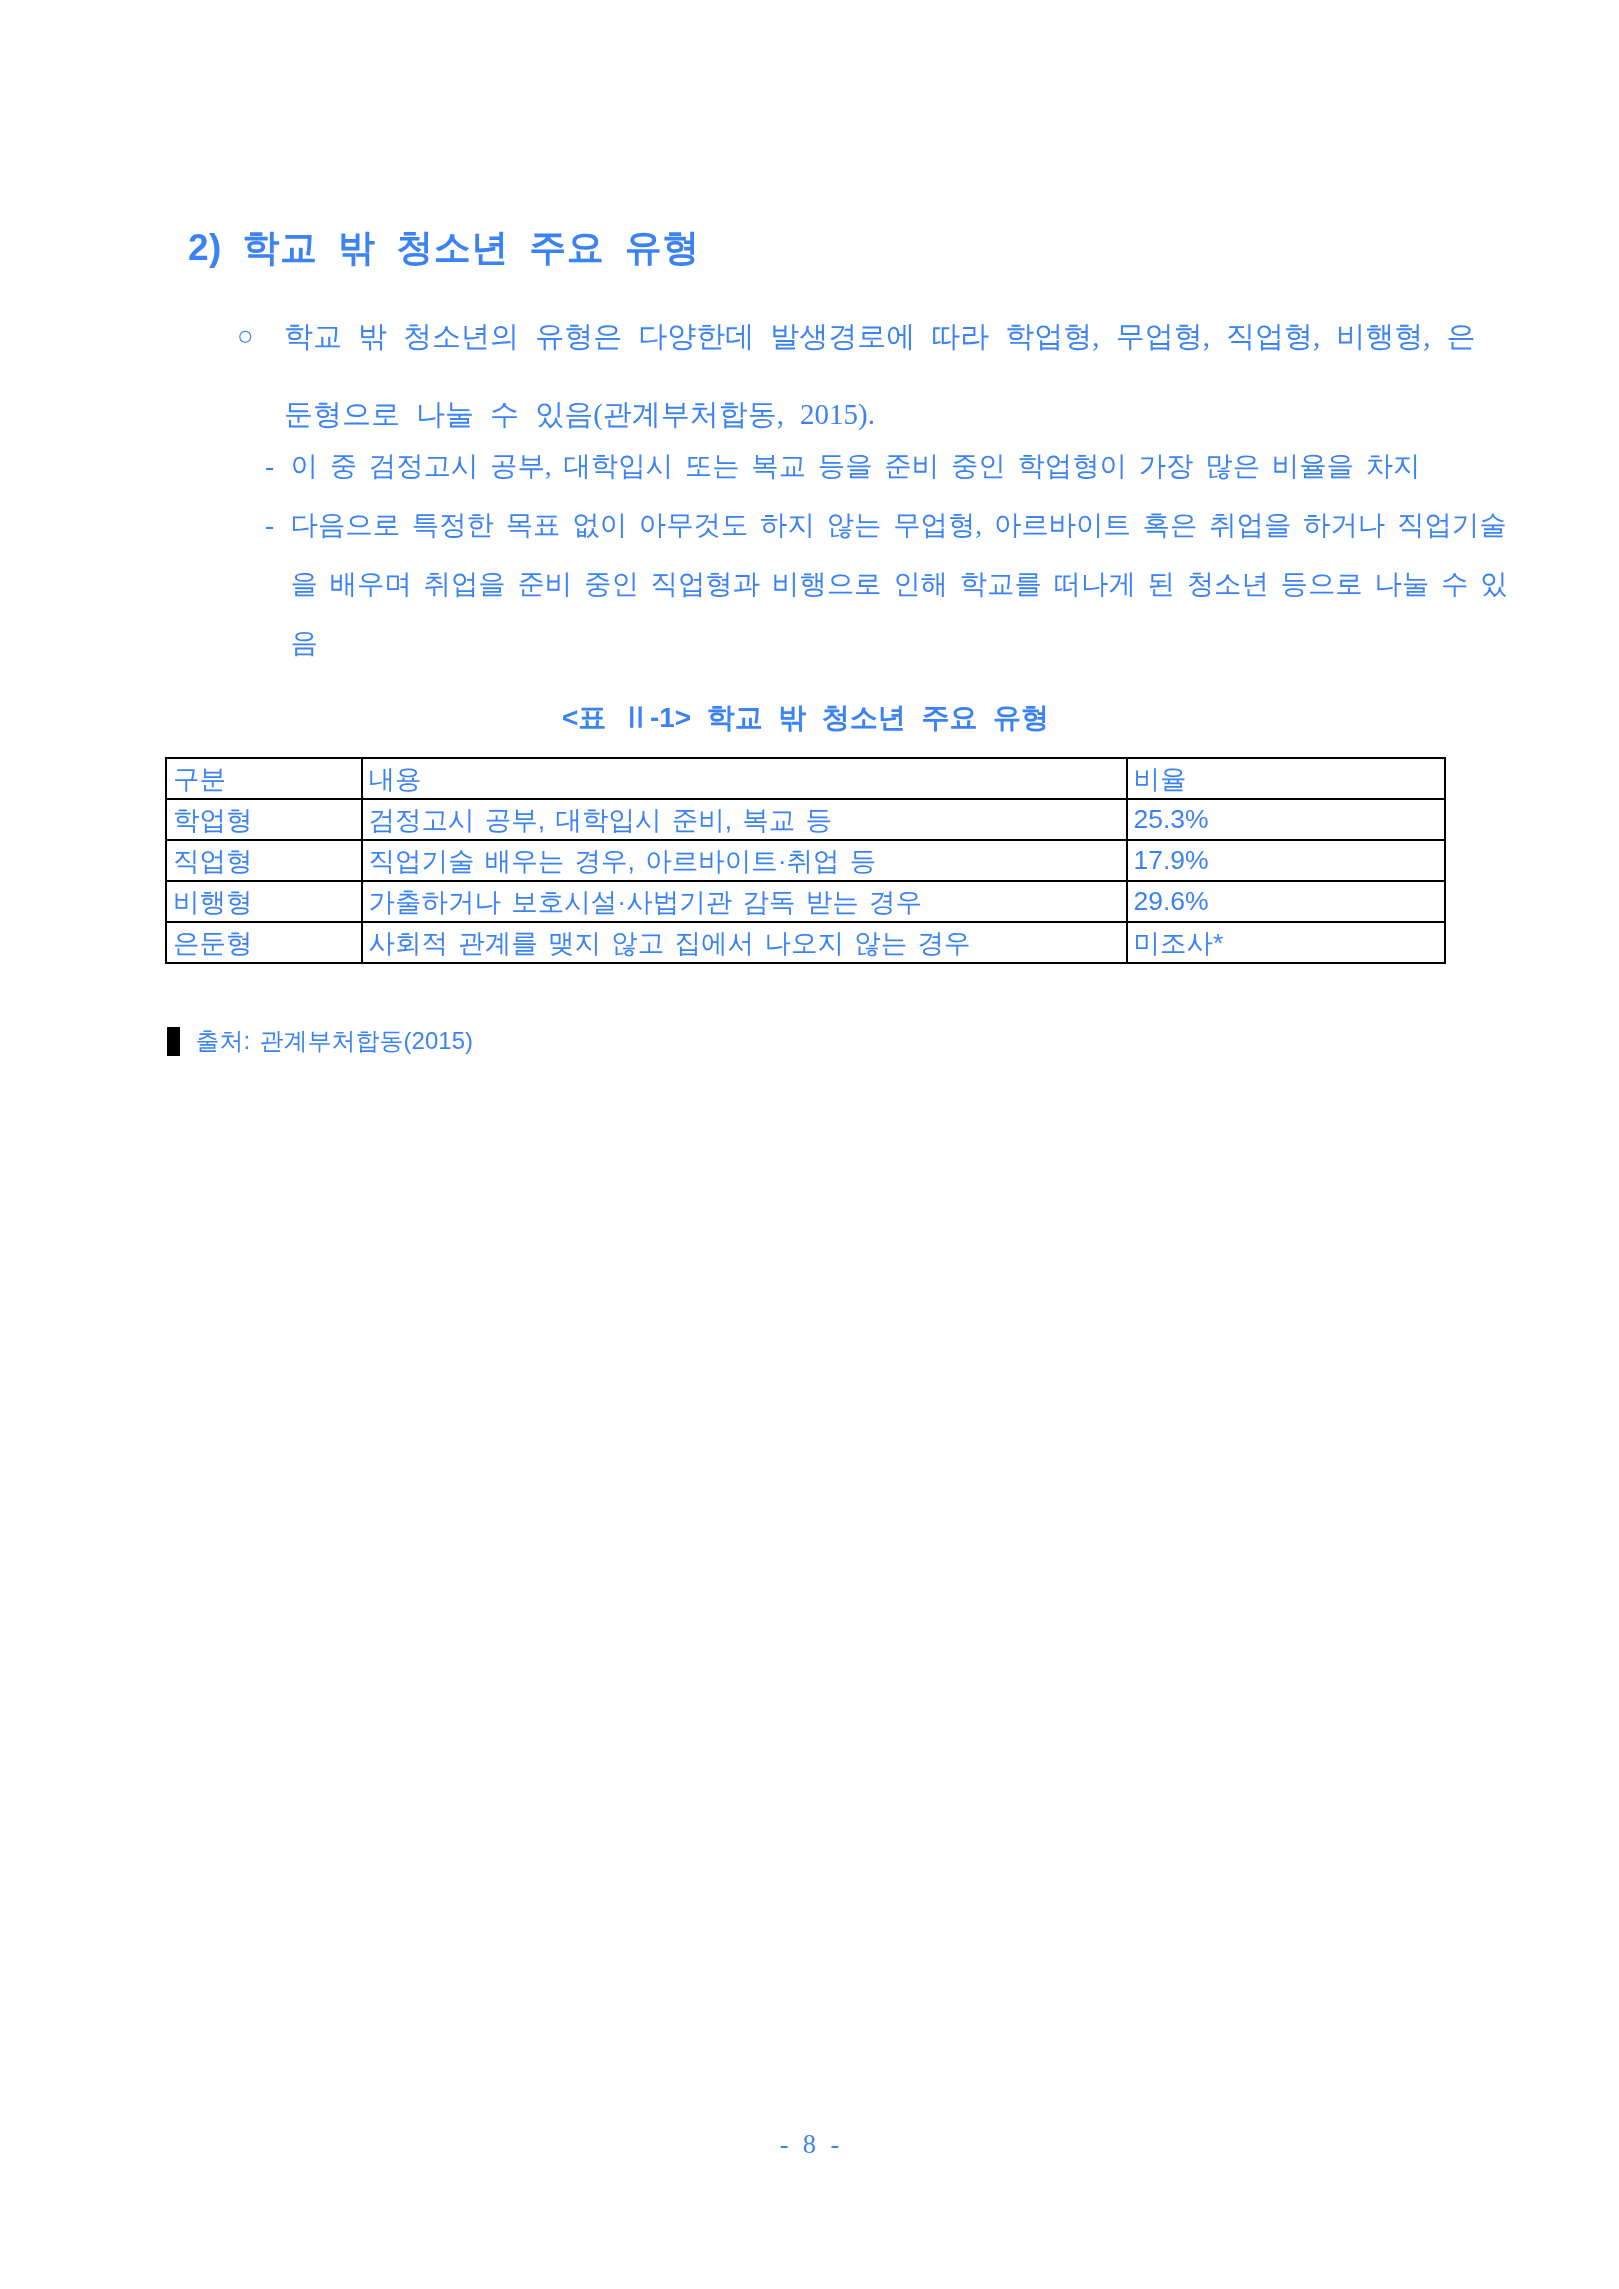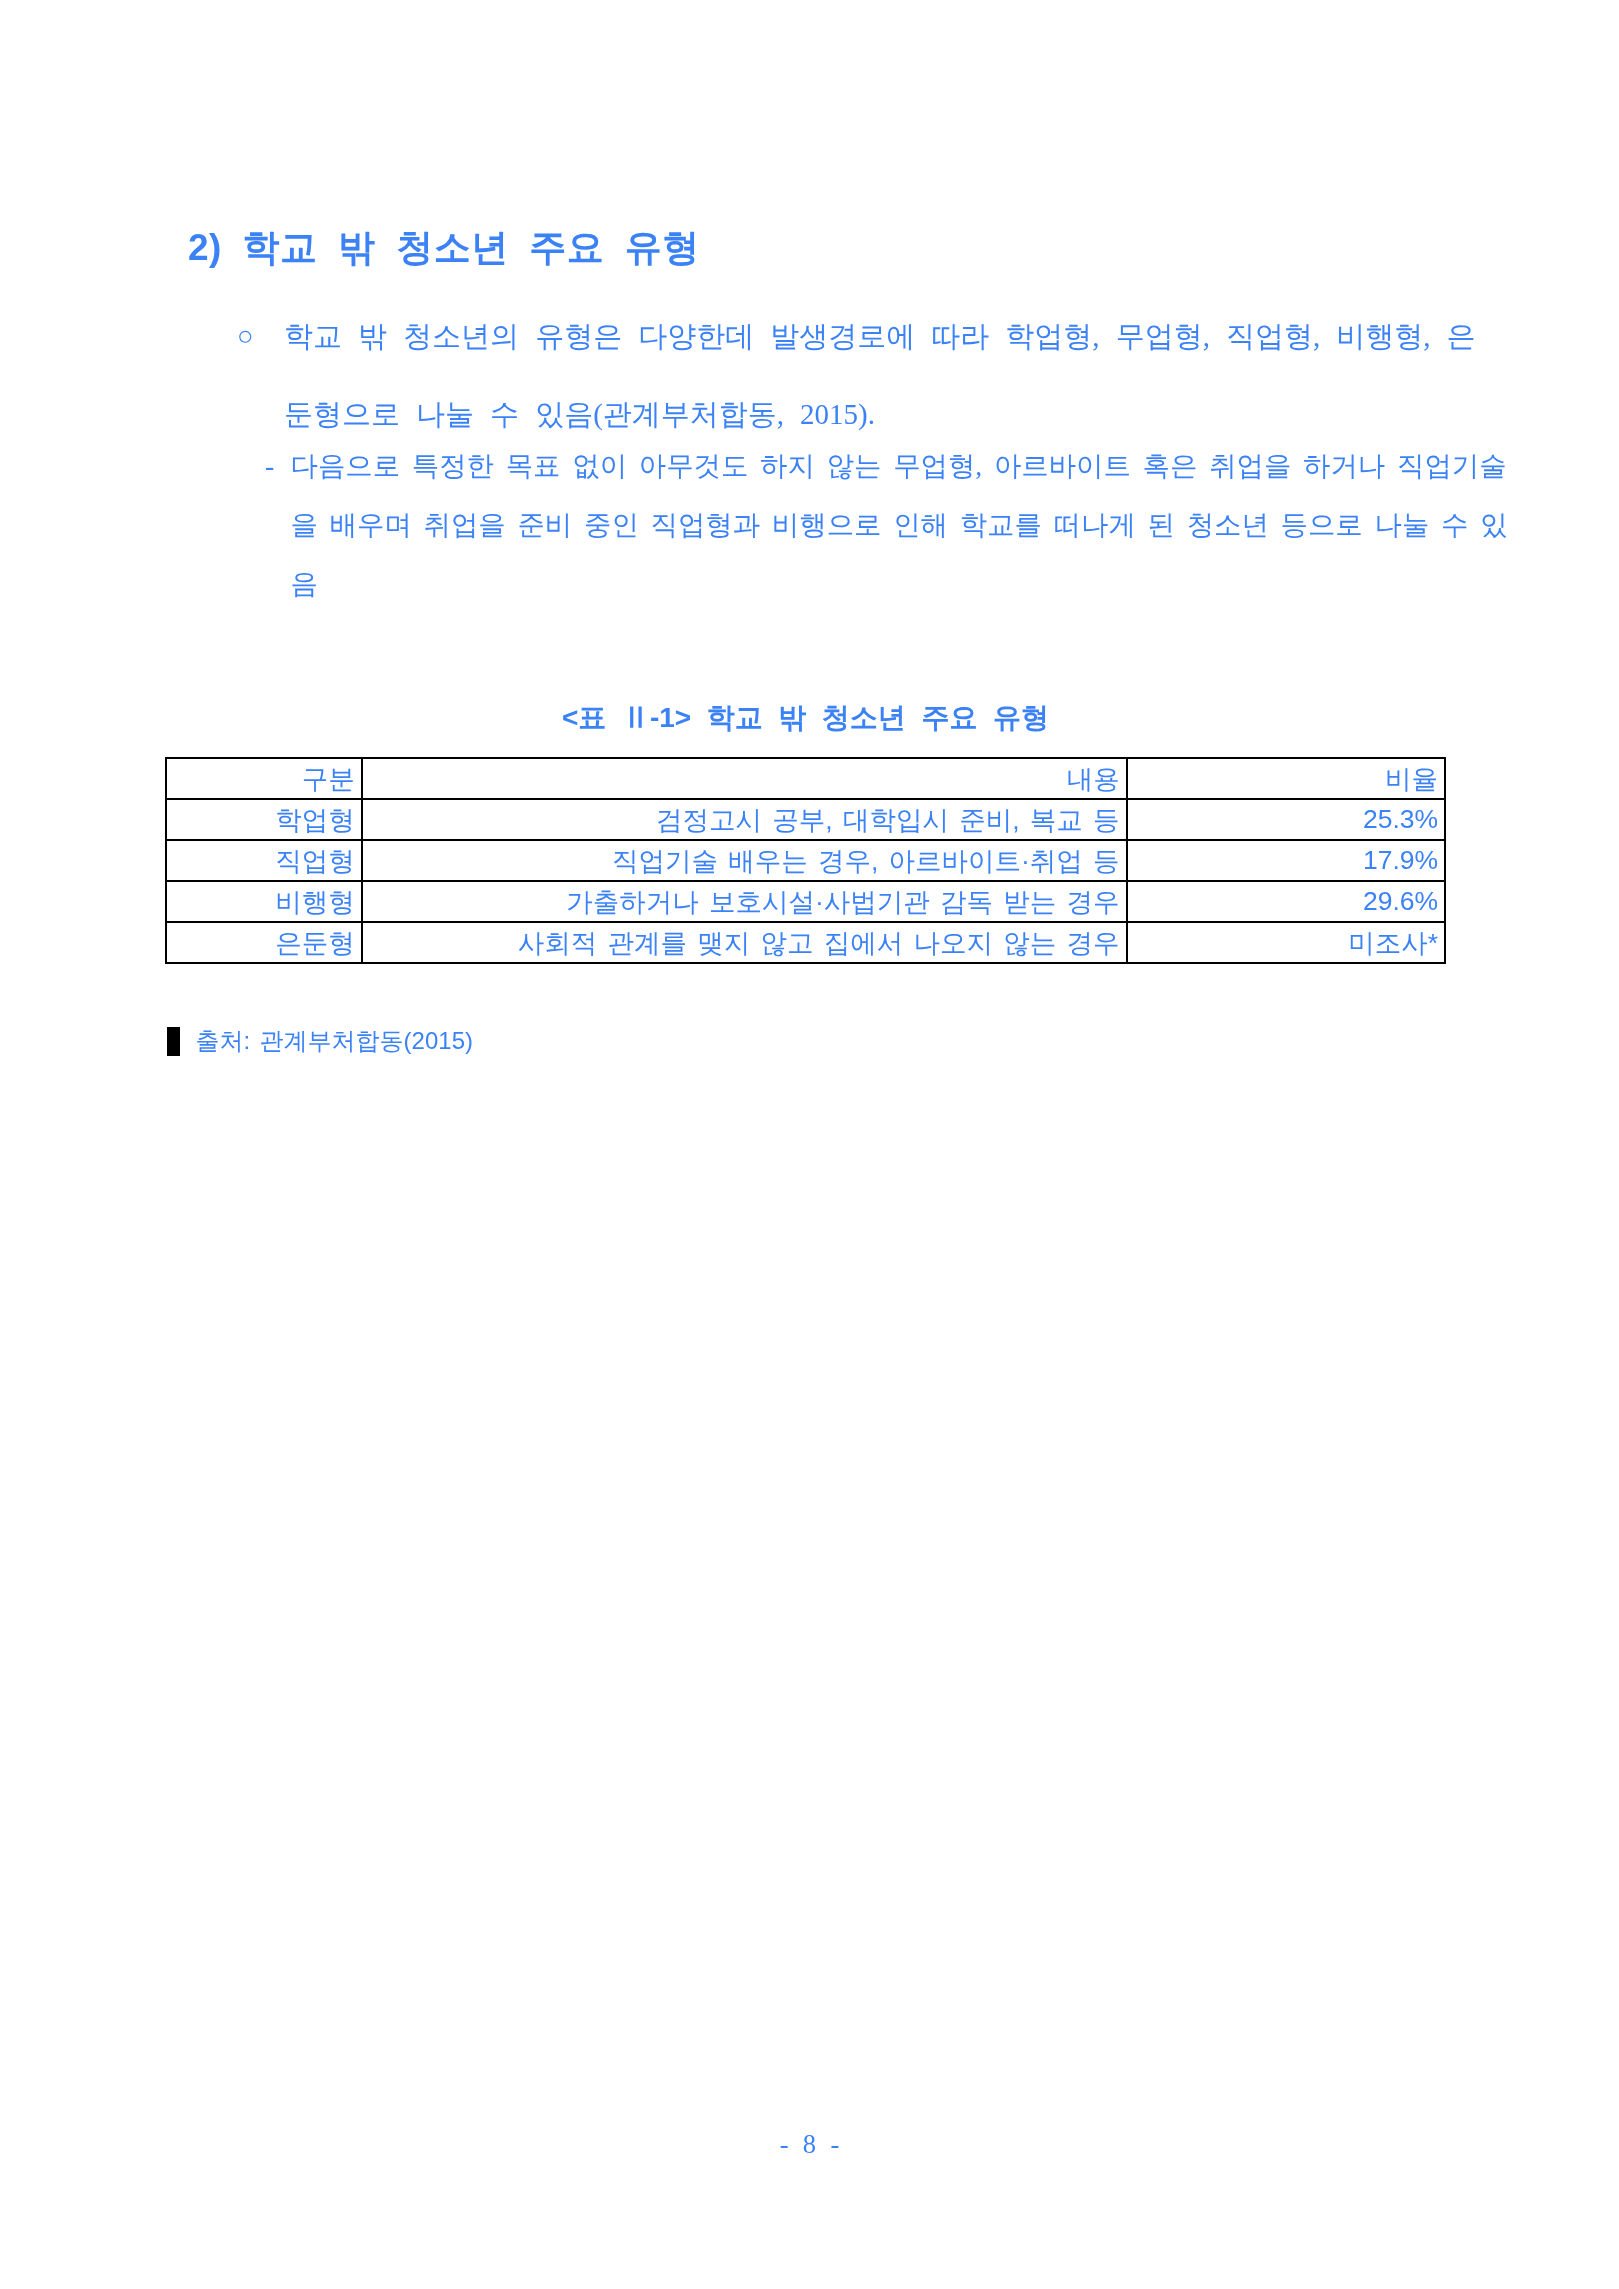--- a/index.html
+++ b/index.html
@@ -95,21 +95,21 @@
     border-collapse: collapse;
     table-layout: fixed;
     font-family: "Liberation Sans", sans-serif;
     font-size: 26.5px;
     word-spacing: 2.9px;
   }
   .data-table th, .data-table td {
     border: 2px solid #000000;
     height: 39px;
     padding: 0 5.9px;
-    text-align: right;
+    text-align: left;
     vertical-align: middle;
     font-weight: normal;
     overflow: hidden;
     white-space: nowrap;
   }
   .data-table { border-top: 2.9px solid #000; }
   .col-type  { width: 15.3%; }
   .col-desc  { width: 59.8%; }
   .col-ratio { width: 24.9%; }
 
@@ -152,20 +152,21 @@
   <h2 class="heading">2) 학교 밖 청소년 주요 유형</h2>
 
   <div class="bullet-para">
     <span class="marker">○</span>
     <span>학교 밖 청소년의 유형은 다양한데 발생경로에 따라 학업형, 무업형, 직업형, 비행형, 은둔형으로 나눌 수 있음(관계부처합동, 2015).</span>
   </div>
 
   <div class="dash-list">
     <div class="dash-item">
       <span class="marker">-</span>
+      <span>이 중 검정고시 공부, 대학입시 또는 복교 등을 준비 중인 학업형이 가장 많은 비율을 차지</span>
     </div>
     <div class="dash-item">
       <span class="marker">-</span>
       <span>다음으로 특정한 목표 없이 아무것도 하지 않는 무업형, 아르바이트 혹은 취업을 하거나 직업기술을 배우며 취업을 준비 중인 직업형과 비행으로 인해 학교를 떠나게 된 청소년 등으로 나눌 수 있음</span>
     </div>
   </div>
 
   <div class="table-caption">&lt;표 Ⅱ-1&gt; 학교 밖 청소년 주요 유형</div>
 
   <table class="data-table">

